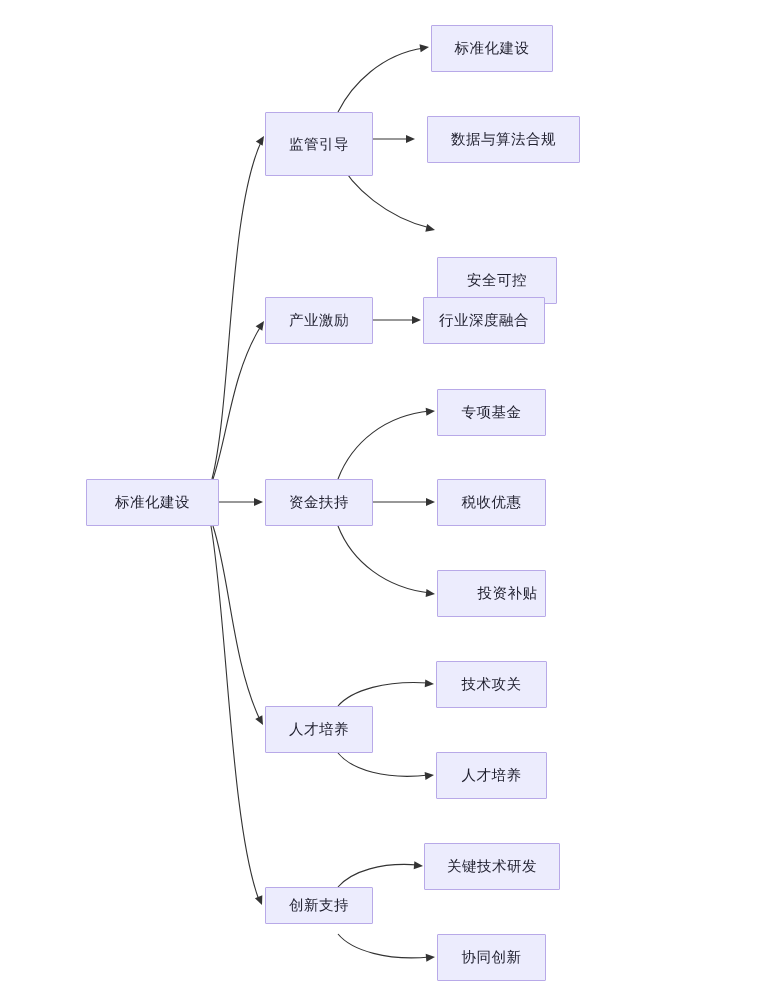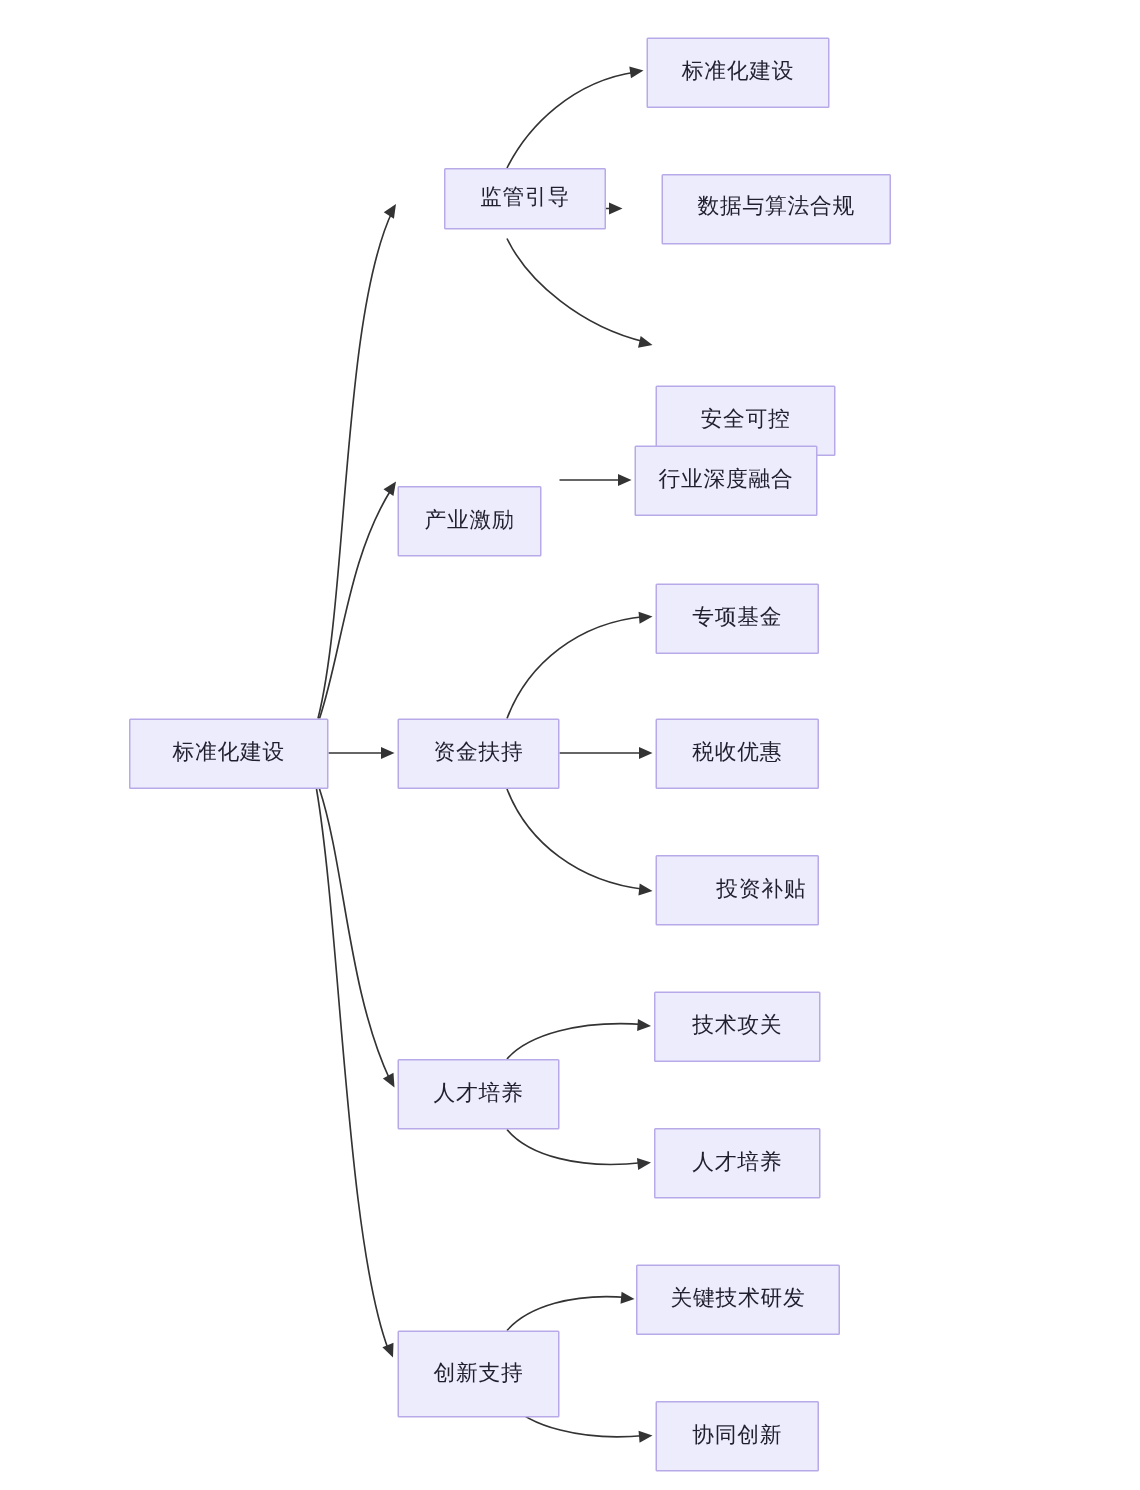--- a/index.html
+++ b/index.html
@@ -93,39 +93,39 @@
       <path class="edge-path" d="M 338 887 C 352 871 382 862 418 865"></path>
       <polygon class="arrow-head" points="0,0 -9,-4 -9,4" transform="translate(423,866) rotate(5)"></polygon>
       <path class="edge-path" d="M 338 934 C 352 951 388 961 430 957"></path>
       <polygon class="arrow-head" points="0,0 -9,-4 -9,4" transform="translate(435,957) rotate(-5)"></polygon>
     </svg>
 
   <div id="node-layer">
       <div class="node" style="left: 86px; top: 479px; width: 133px; height: 47px;">
         <span class="node-label">标准化建设</span>
       </div>
-      <div class="node" style="left: 265px; top: 112px; width: 108px; height: 41px; margin-left: 31px;">
+      <div class="node" style="left: 265px; top: 112px; width: 108px; height: 64px;">
         <span class="node-label">监管引导</span>
       </div>
-      <div class="node" style="left: 265px; top: 297px; width: 96px; height: 47px; margin-top: 27px;">
+      <div class="node" style="left: 265px; top: 297px; width: 108px; height: 47px;">
         <span class="node-label">产业激励</span>
       </div>
       <div class="node" style="left: 265px; top: 479px; width: 108px; height: 47px;">
         <span class="node-label">资金扶持</span>
       </div>
       <div class="node" style="left: 265px; top: 706px; width: 108px; height: 47px;">
         <span class="node-label">人才培养</span>
       </div>
-      <div class="node" style="left: 265px; top: 887px; width: 108px; height: 58px;">
+      <div class="node" style="left: 265px; top: 887px; width: 108px; height: 37px;">
         <span class="node-label">创新支持</span>
       </div>
       <div class="node" style="left: 431px; top: 25px; width: 122px; height: 47px;">
         <span class="node-label">标准化建设</span>
       </div>
-      <div class="node" style="left: 441px; top: 116px; width: 153px; height: 47px; font-family: Liberation Mono, monospace;">
+      <div class="node" style="left: 427px; top: 116px; width: 153px; height: 47px;">
         <span class="node-label">数据与算法合规</span>
       </div>
       <div class="node" style="left: 437px; top: 221px; width: 120px; height: 47px; margin-top: 36px;">
         <span class="node-label">安全可控</span>
       </div>
       <div class="node" style="left: 423px; top: 297px; width: 122px; height: 47px;">
         <span class="node-label">行业深度融合</span>
       </div>
       <div class="node" style="left: 437px; top: 389px; width: 109px; height: 47px;">
         <span class="node-label">专项基金</span>

